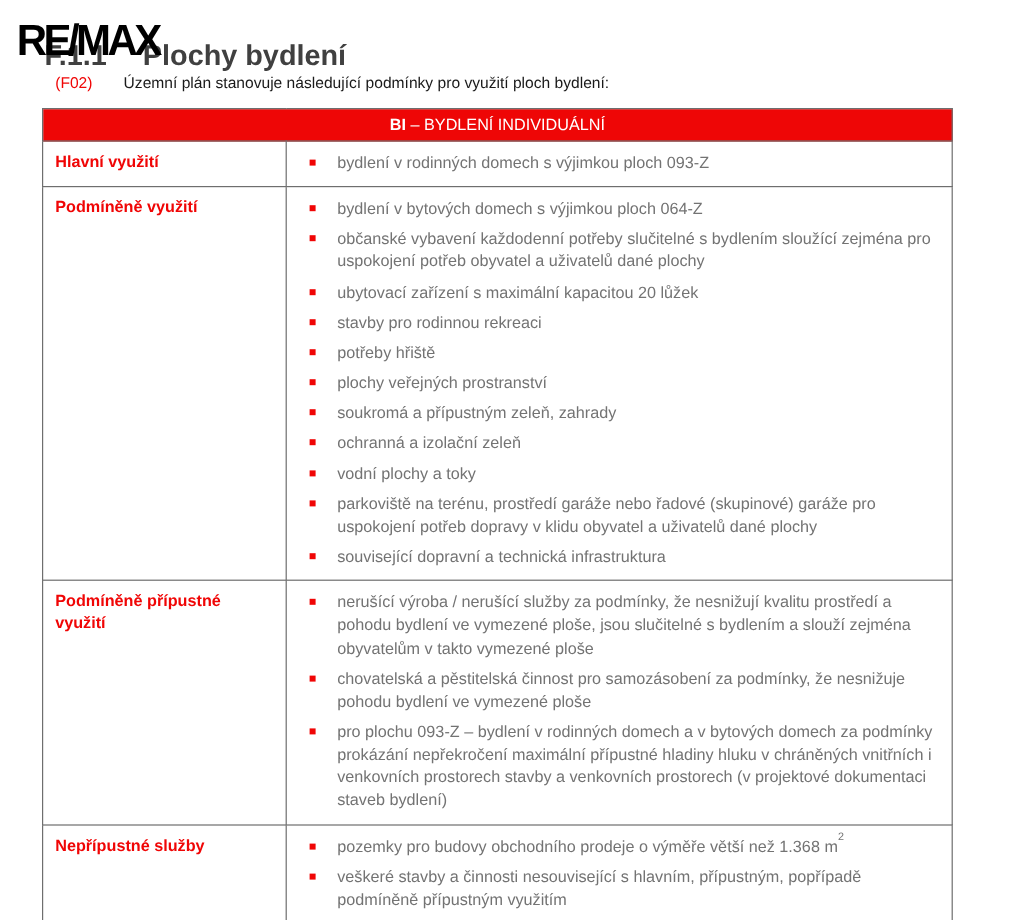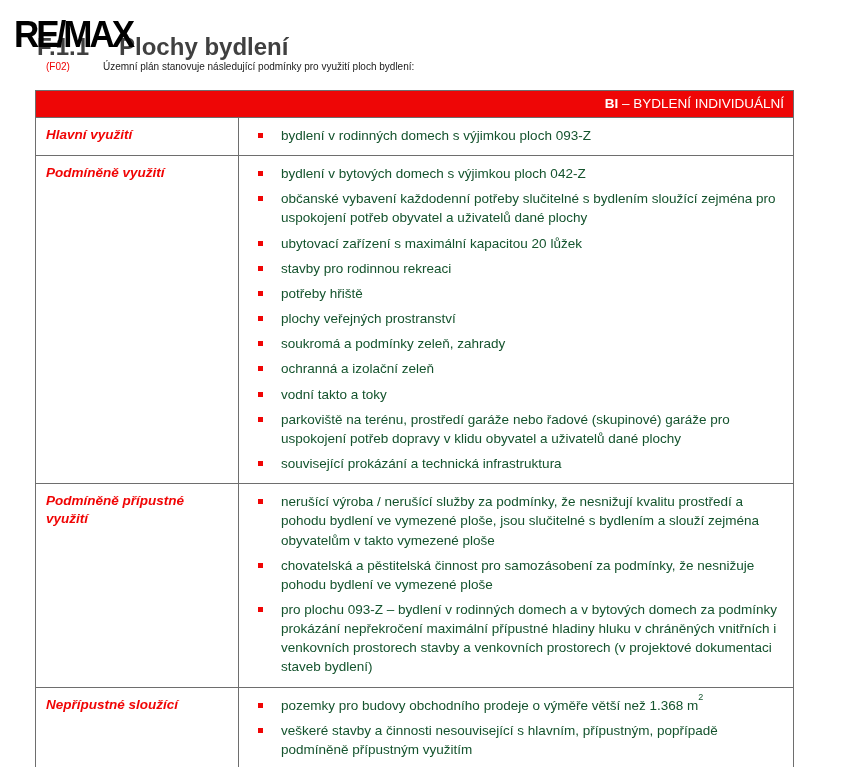--- a/index.html
+++ b/index.html
@@ -13,47 +13,47 @@
     position:absolute;left:37px;top:17px;z-index:1;
     font-size:24px;font-weight:bold;color:#404040;white-space:nowrap;
   }
   .heading .num{display:inline-block;margin-right:30px;}
   .logo{
     position:absolute;left:14px;top:14px;z-index:2;
     font-size:35px;font-weight:bold;letter-spacing:-3px;color:#000;
     transform:scaleY(1.04);transform-origin:top left;white-space:nowrap;
   }
   .para{
-    position:absolute;left:46px;top:60px;font-size:10px;line-height:1.4;
+    position:absolute;left:46px;top:60px;font-size:13px;line-height:1.4;
     white-space:nowrap;
   }
   .para .ref{color:#f00505;display:inline-block;width:57px;}
   
   table.zoning{
     position:absolute;left:35px;top:90px;width:758px;
     border-collapse:collapse;table-layout:fixed;
   }
   table.zoning col.c1{width:203px;}
   table.zoning col.c2{width:555px;}
   table.zoning th,table.zoning td{
     border:1px solid #6e6e6e;vertical-align:top;
   }
   th.band{
-    background:#ee0606;color:#ffffff;text-align:right;
+    background:#ee0606;color:#ffffff;text-align:center;
     font-size:13.5px;font-weight:normal;padding:5px 9px 6px 9px;
   }
   th.band .band-code{font-weight:bold;}
   td.label-cell{padding:8px 10px;}
   .row-label{
-    color:#f00505;font-weight:bold;font-size:13.5px;line-height:1.35;font-style:italic;
+    color:#f00505;font-weight:bold;font-size:13.5px;line-height:1.35;
   }
   td.items-cell{padding:5px 0 7px 0;}
   .item{
     position:relative;padding:3px 14px 3px 42px;
-    font-size:13.5px;line-height:1.42;color:#14532d;
+    font-size:13.5px;line-height:1.42;color:#737373;
   }
   .bullet{
     position:absolute;left:19px;top:10px;width:5px;height:5px;background:#f00505;
   }
   .seg-bold{font-weight:normal;}
   sup.seg-sup{font-size:9px;line-height:0;position:relative;top:-0.45em;}
 </style>
 </head>
 <body>
 
@@ -79,46 +79,46 @@
         </td>
         <td class="items-cell">
           <div class="item"><span class="bullet"></span><span><span class="">bydlení v rodinných domech s výjimkou ploch 093-Z</span></span></div>
         </td>
       </tr>
       <tr>
         <td class="label-cell">
           <div class="row-label">Podmíněně využití</div>
         </td>
         <td class="items-cell">
-          <div class="item"><span class="bullet"></span><span><span class="">bydlení v bytových domech s výjimkou ploch 042-Z</span></span></div>
+          <div class="item"><span class="bullet"></span><span><span class="">bydlení v bytových domech s výjimkou ploch 064-Z</span></span></div>
           <div class="item"><span class="bullet"></span><span><span class="">občanské vybavení každodenní potřeby slučitelné s bydlením sloužící zejména pro uspokojení potřeb obyvatel a uživatelů dané plochy</span></span></div>
           <div class="item"><span class="bullet"></span><span><span class="">ubytovací zařízení s maximální kapacitou 20 lůžek</span></span></div>
           <div class="item"><span class="bullet"></span><span><span class="">stavby pro rodinnou rekreaci</span></span></div>
           <div class="item"><span class="bullet"></span><span><span class="">potřeby hřiště</span></span></div>
           <div class="item"><span class="bullet"></span><span><span class="">plochy veřejných prostranství</span></span></div>
-          <div class="item"><span class="bullet"></span><span><span class="">soukromá a podmínky zeleň, zahrady</span></span></div>
+          <div class="item"><span class="bullet"></span><span><span class="">soukromá a přípustným zeleň, zahrady</span></span></div>
           <div class="item"><span class="bullet"></span><span><span class="">ochranná a izolační zeleň</span></span></div>
-          <div class="item"><span class="bullet"></span><span><span class="">vodní takto a toky</span></span></div>
+          <div class="item"><span class="bullet"></span><span><span class="">vodní plochy a toky</span></span></div>
           <div class="item"><span class="bullet"></span><span><span class="">parkoviště na terénu, prostředí garáže nebo řadové (skupinové) garáže pro uspokojení potřeb dopravy v klidu obyvatel a uživatelů dané plochy</span></span></div>
-          <div class="item"><span class="bullet"></span><span><span class="">související prokázání a technická infrastruktura</span></span></div>
+          <div class="item"><span class="bullet"></span><span><span class="">související dopravní a technická infrastruktura</span></span></div>
         </td>
       </tr>
       <tr>
         <td class="label-cell">
           <div class="row-label">Podmíněně přípustné využití</div>
         </td>
         <td class="items-cell">
           <div class="item"><span class="bullet"></span><span><span class="">nerušící výroba / nerušící služby za podmínky, že nesnižují kvalitu prostředí a pohodu bydlení ve vymezené ploše, jsou slučitelné s bydlením a slouží zejména obyvatelům v takto vymezené ploše</span></span></div>
           <div class="item"><span class="bullet"></span><span><span class="">chovatelská a pěstitelská činnost pro samozásobení za podmínky, že nesnižuje pohodu bydlení ve vymezené ploše</span></span></div>
           <div class="item"><span class="bullet"></span><span><span class="seg-bold ">pro plochu 093-Z – bydlení v rodinných domech a v bytových domech za podmínky prokázání nepřekročení maximální přípustné hladiny hluku v chráněných vnitřních i venkovních prostorech stavby a venkovních prostorech</span><span class=""> (v projektové dokumentaci staveb bydlení)</span></span></div>
         </td>
       </tr>
       <tr>
         <td class="label-cell">
-          <div class="row-label">Nepřípustné sloužící</div>
+          <div class="row-label">Nepřípustné služby</div>
         </td>
         <td class="items-cell">
           <div class="item"><span class="bullet"></span><span><span class="">pozemky pro budovy obchodního prodeje o výměře větší než 1.368 m</span><sup class="seg-sup">2</sup></span></div>
           <div class="item"><span class="bullet"></span><span><span class="">veškeré stavby a činnosti nesouvisející s hlavním, přípustným, popřípadě podmíněně přípustným využitím</span></span></div>
         </td>
       </tr>
     </tbody>
 </table>
 
 </body></html>

